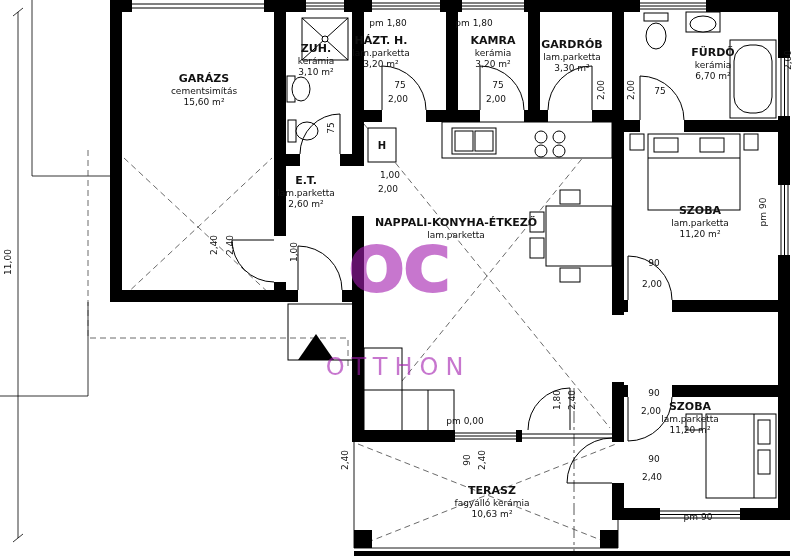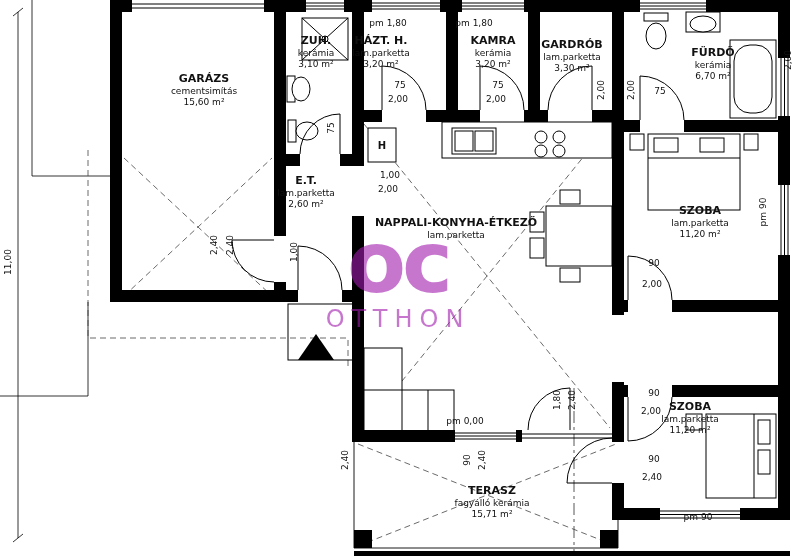--- a/index.html
+++ b/index.html
@@ -2,21 +2,21 @@
 <html><head>
 <meta charset="utf-8">
 <style>
   html,body{margin:0;padding:0;}
   body{width:800px;height:556px;position:relative;background:#fff;overflow:hidden;
        font-family:"DejaVu Sans",sans-serif;color:#111;}
   #plan-svg{position:absolute;left:0;top:0;z-index:1;}
   .watermark{position:absolute;left:398px;top:222px;transform:translateX(-50%);
              text-align:center;color:#a21caf;opacity:.6;z-index:2;pointer-events:none;}
   .wm-logo{font-size:86px;font-weight:bold;line-height:.95;letter-spacing:-4px;}
-  .wm-line{font-size:24px;letter-spacing:7px;line-height:1.25;}
+  .wm-line{font-size:24px;letter-spacing:7px;line-height:1.25;margin-top:48px;}
   .room{position:absolute;transform:translateX(-50%);text-align:center;z-index:3;white-space:nowrap;}
   .room-name{font-weight:bold;font-size:11px;line-height:1.25;}
   .room-sub{font-size:9px;line-height:1.3;}
   .dim{position:absolute;font-size:9px;z-index:3;white-space:nowrap;transform:translateX(-50%);}
   .dim.v{transform:translate(-50%,-50%) rotate(-90deg);}
   .fixture-label{position:absolute;font-size:10px;font-weight:bold;z-index:3;
                  transform:translate(-50%,-50%);}
 </style>
 </head>
 <body>
@@ -292,21 +292,21 @@
 <div class="watermark">
   <div class="wm-logo">oc</div>
   <div class="wm-line">OTTHON</div>
 </div>
 
 <div class="room" style="left:204px;top:72px">
   <div class="room-name">GARÁZS</div>
   <div class="room-sub">cementsimítás</div>
   <div class="room-sub">15,60 m²</div>
 </div>
-<div class="room" style="left:316px;top:34px">
+<div class="room" style="left:316px;top:42px">
   <div class="room-name">ZUH.</div>
   <div class="room-sub">kerámia</div>
   <div class="room-sub">3,10 m²</div>
 </div>
 <div class="room" style="left:381px;top:34px">
   <div class="room-name">HÁZT. H.</div>
   <div class="room-sub">lam.parketta</div>
   <div class="room-sub">3,20 m²</div>
 </div>
 <div class="room" style="left:493px;top:34px">
@@ -339,21 +339,21 @@
   <div class="room-sub">11,20 m²</div>
 </div>
 <div class="room" style="left:690px;top:400px">
   <div class="room-name">SZOBA</div>
   <div class="room-sub">lam.parketta</div>
   <div class="room-sub">11,20 m²</div>
 </div>
 <div class="room" style="left:492px;top:484px">
   <div class="room-name">TERASZ</div>
   <div class="room-sub">fagyálló kerámia</div>
-  <div class="room-sub">15,71 m²</div>
+  <div class="room-sub">10,63 m²</div>
 </div>
 
 <div class="dim v" style="left:8px;top:262px">11,00</div>
 <div class="dim v" style="left:214px;top:245px">2,40</div>
 <div class="dim v" style="left:230px;top:245px">2,40</div>
 <div class="dim v" style="left:294px;top:252px">1,00</div>
 <div class="dim" style="left:388px;top:18px">pm 1,80</div>
 <div class="dim" style="left:474px;top:18px">pm 1,80</div>
 <div class="dim" style="left:400px;top:80px">75</div>
 <div class="dim" style="left:398px;top:94px">2,00</div>

